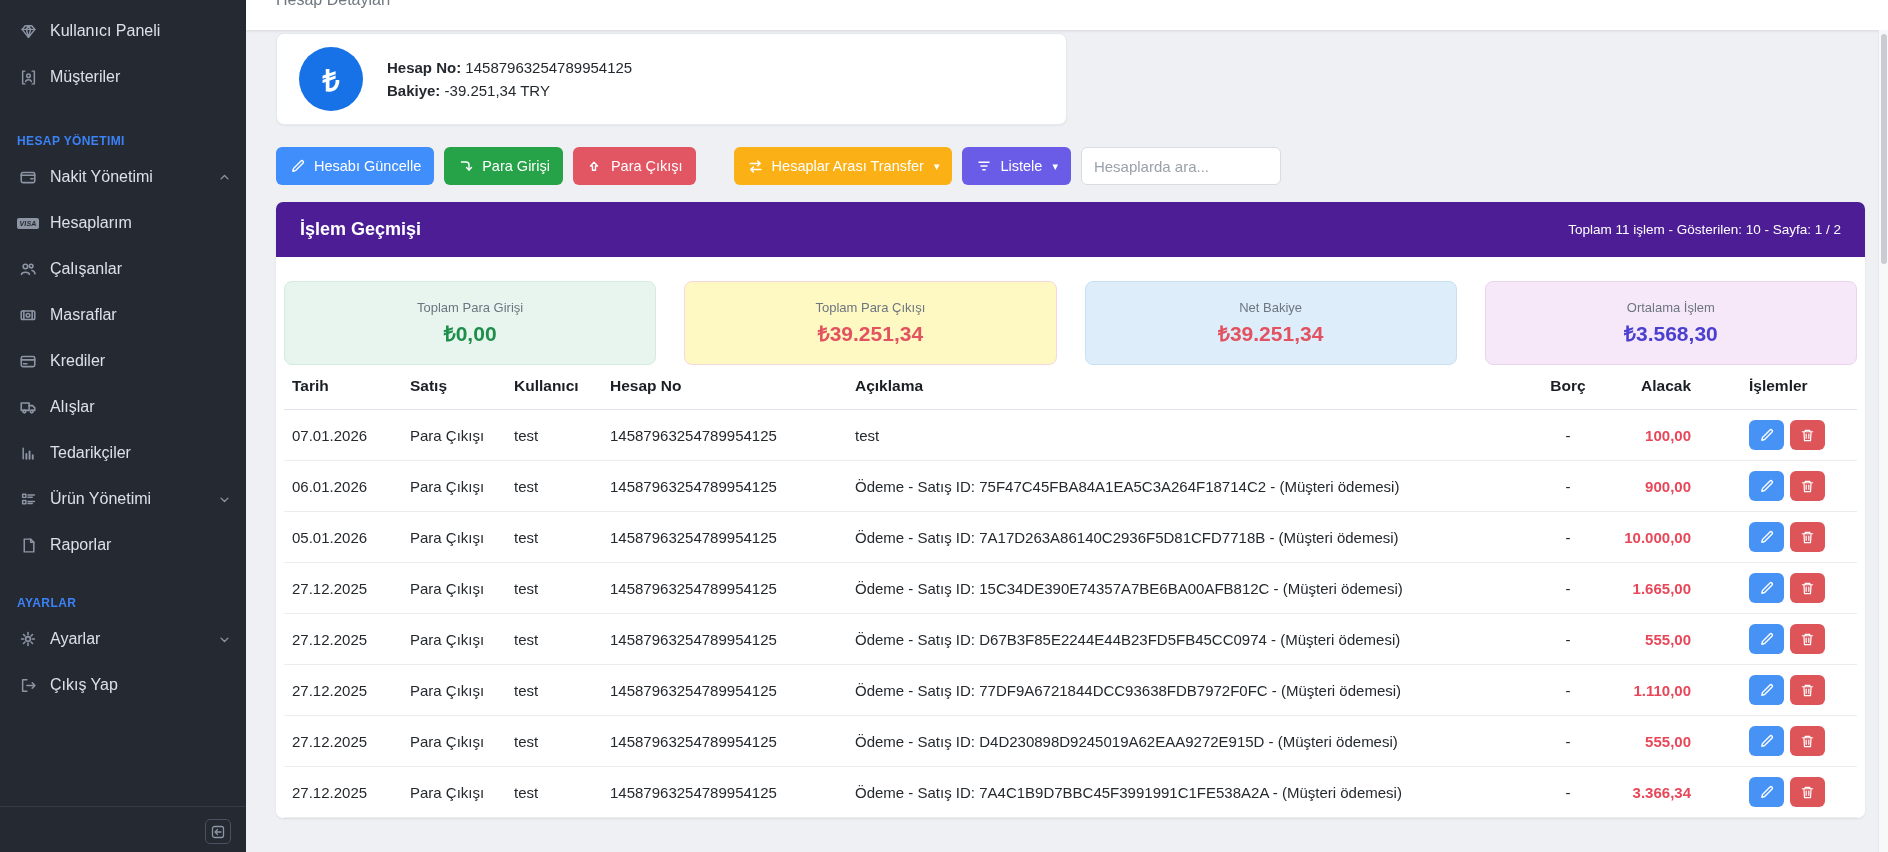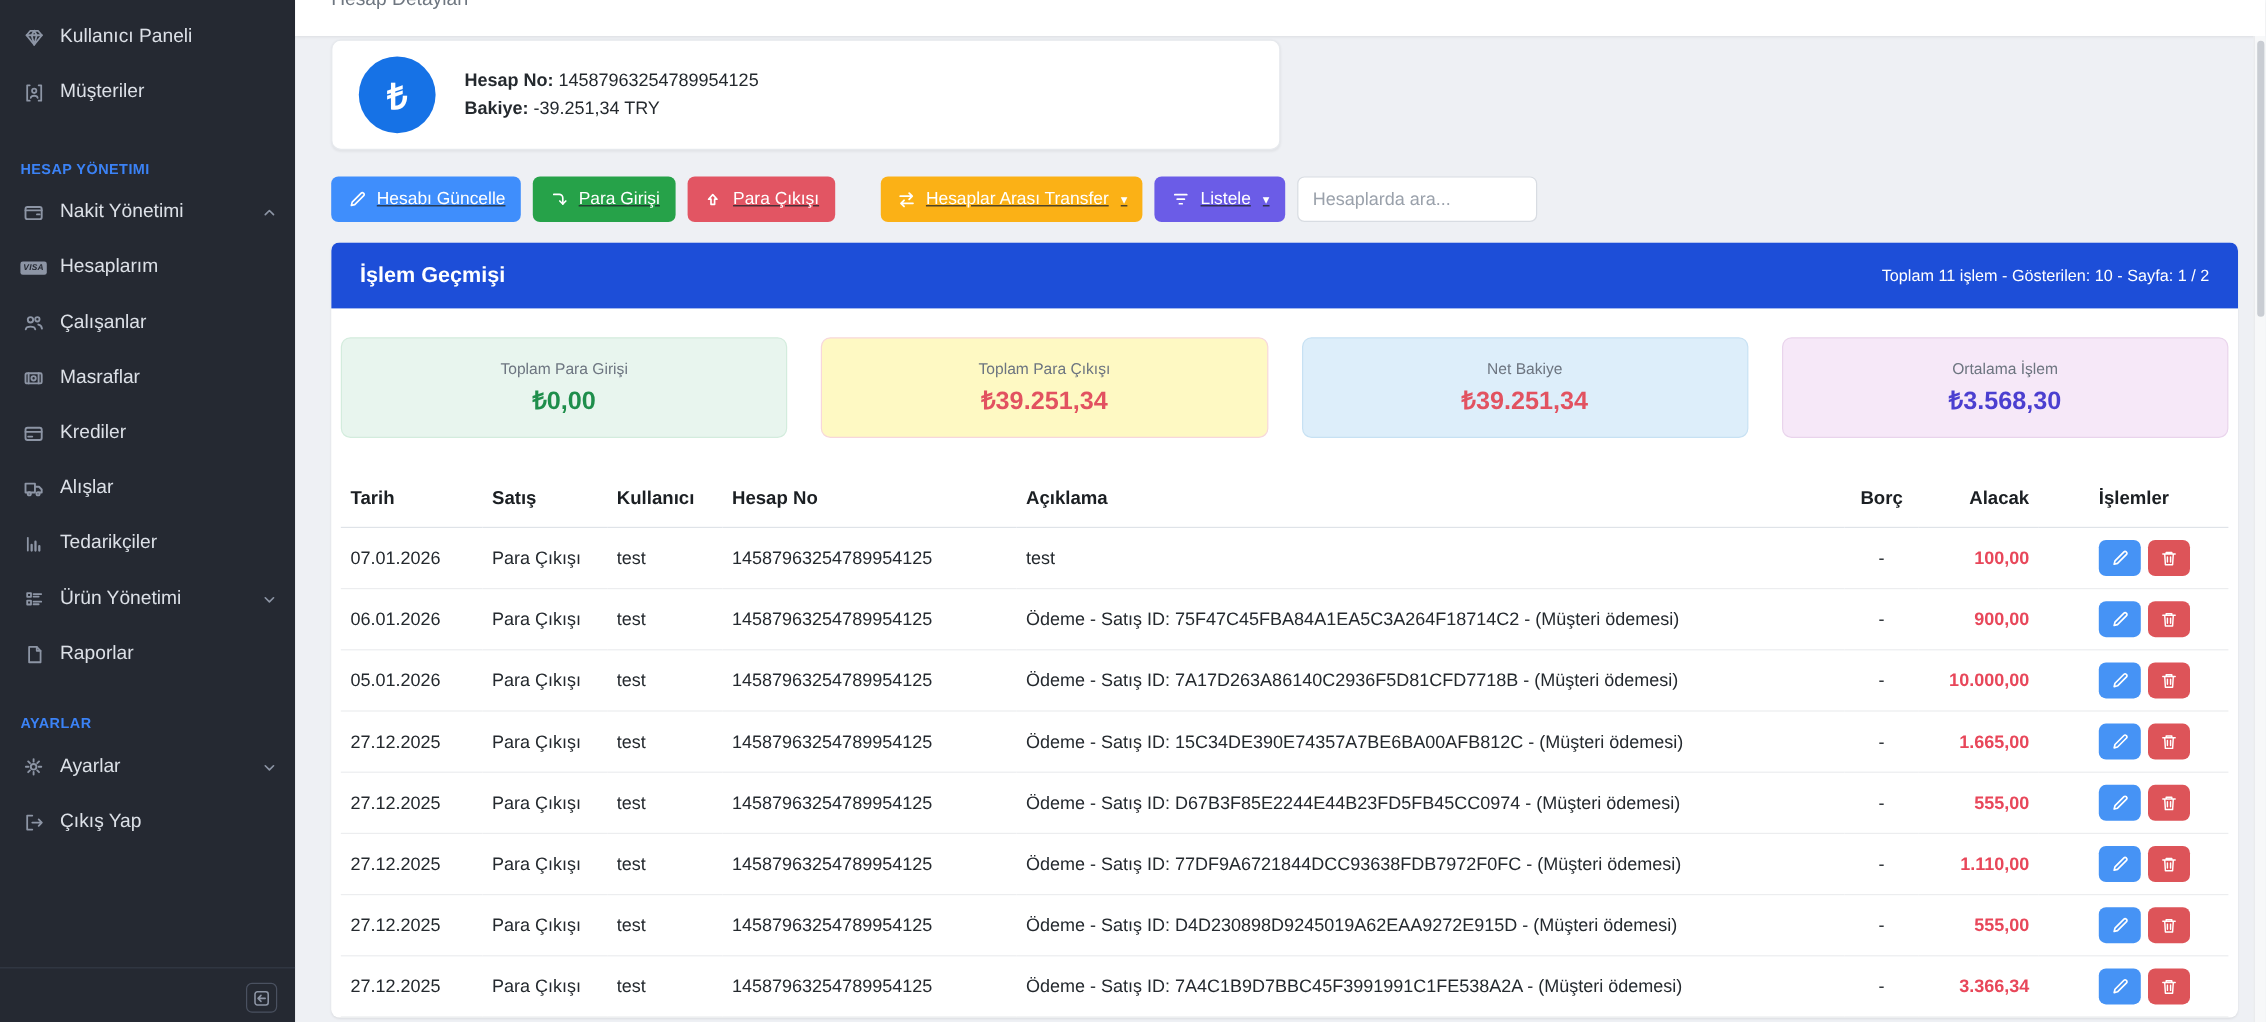--- a/index.html
+++ b/index.html
@@ -37,27 +37,27 @@
   
   .actions-row { display:flex; gap:10px; margin-top:22px; height:38px; align-items:stretch; }
   .act-btn { display:inline-flex; align-items:center; gap:8px; border:none; border-radius:6px; color:#fff; font-size:14.5px; padding:0 13px; cursor:pointer; font-family:inherit; white-space:nowrap; }
   .act-btn .icn { color:#fff; width:17px; }
   .caret { font-size:11px; margin-left:2px; }
   .search-input { width:200px; height:38px; border:1px solid #d8dce2; border-radius:6px; padding:0 12px; font-size:15px; font-family:inherit; color:#3c434b; background:#fff; }
   .search-input::placeholder { color:#9aa1ab; }
 
   
   .panel { margin-top:17px; background:#fff; border-radius:7px; box-shadow:0 1px 2px rgba(0,0,0,.08); overflow:hidden; }
-  .panel-header { background:#1d4ed8; height:55px; display:flex; align-items:center; justify-content:space-between; padding:0 24px; color:#fff; }
+  .panel-header { background:#4c1d95; height:55px; display:flex; align-items:center; justify-content:space-between; padding:0 24px; color:#fff; }
   .panel-title { font-size:18px; font-weight:bold; }
   .panel-meta { font-size:13.5px;text-align:center; }
   .panel-body { padding:24px 8px 0 8px; }
 
   
-  .summary-cards { display:flex; gap:28px; margin-bottom:30px; }
+  .summary-cards { display:flex; gap:28px; }
   .sum-card { flex:1; height:84px; border:1px solid transparent; border-radius:8px; display:flex; flex-direction:column; align-items:center; justify-content:center; }
   .sum-label { font-size:13px; color:#6d7580; }
   .sum-value { font-size:21px; font-weight:bold; margin-top:4px; }
 
   
   table { width:100%; table-layout:fixed; border-collapse:collapse; }
   thead th { text-align:left; font-size:15.5px; font-weight:bold; color:#1b1f23; padding:12px 8px 14px 8px; border-bottom:1px solid #dfe3e8; }
   tbody td { padding:0 8px; height:51px; font-size:15px; color:#24292e; overflow:hidden; white-space:nowrap; text-overflow:ellipsis; }
   tbody tr { border-bottom:1px solid #ecedef; }
   .col-tarih { width:118px; }
@@ -243,21 +243,21 @@
 
       <div class="account-card">
         <div class="lira-circle">₺</div>
         <div class="account-lines">
           <div class="line"><b>Hesap No:</b> <span class="val">14587963254789954125</span></div>
           <div class="line"><b>Bakiye:</b> <span class="val">-39.251,34 TRY</span></div>
         </div>
       </div>
 
       <div class="actions-row">
-        <span id="action-buttons" style="display:flex;gap:10px;text-decoration:underline;">
+        <span id="action-buttons" style="display:flex;gap:10px;">
             <button class="act-btn" style="background: rgb(63, 142, 252);">
               <span class="icn">
                 <svg width="16" height="16" viewBox="0 0 16 16" fill="none" stroke="currentColor" stroke-width="1.4" stroke-linecap="round" stroke-linejoin="round">
                   <path d="M2.8 13.2l.7-2.8 7.5-7.5a1.25 1.25 0 0 1 1.8 0l.3.3a1.25 1.25 0 0 1 0 1.8l-7.5 7.5z"></path>
                 </svg>
               </span>
               <span>Hesabı Güncelle</span>
             </button>
             <button class="act-btn" style="background: rgb(38, 162, 73);">
               <span class="icn">

